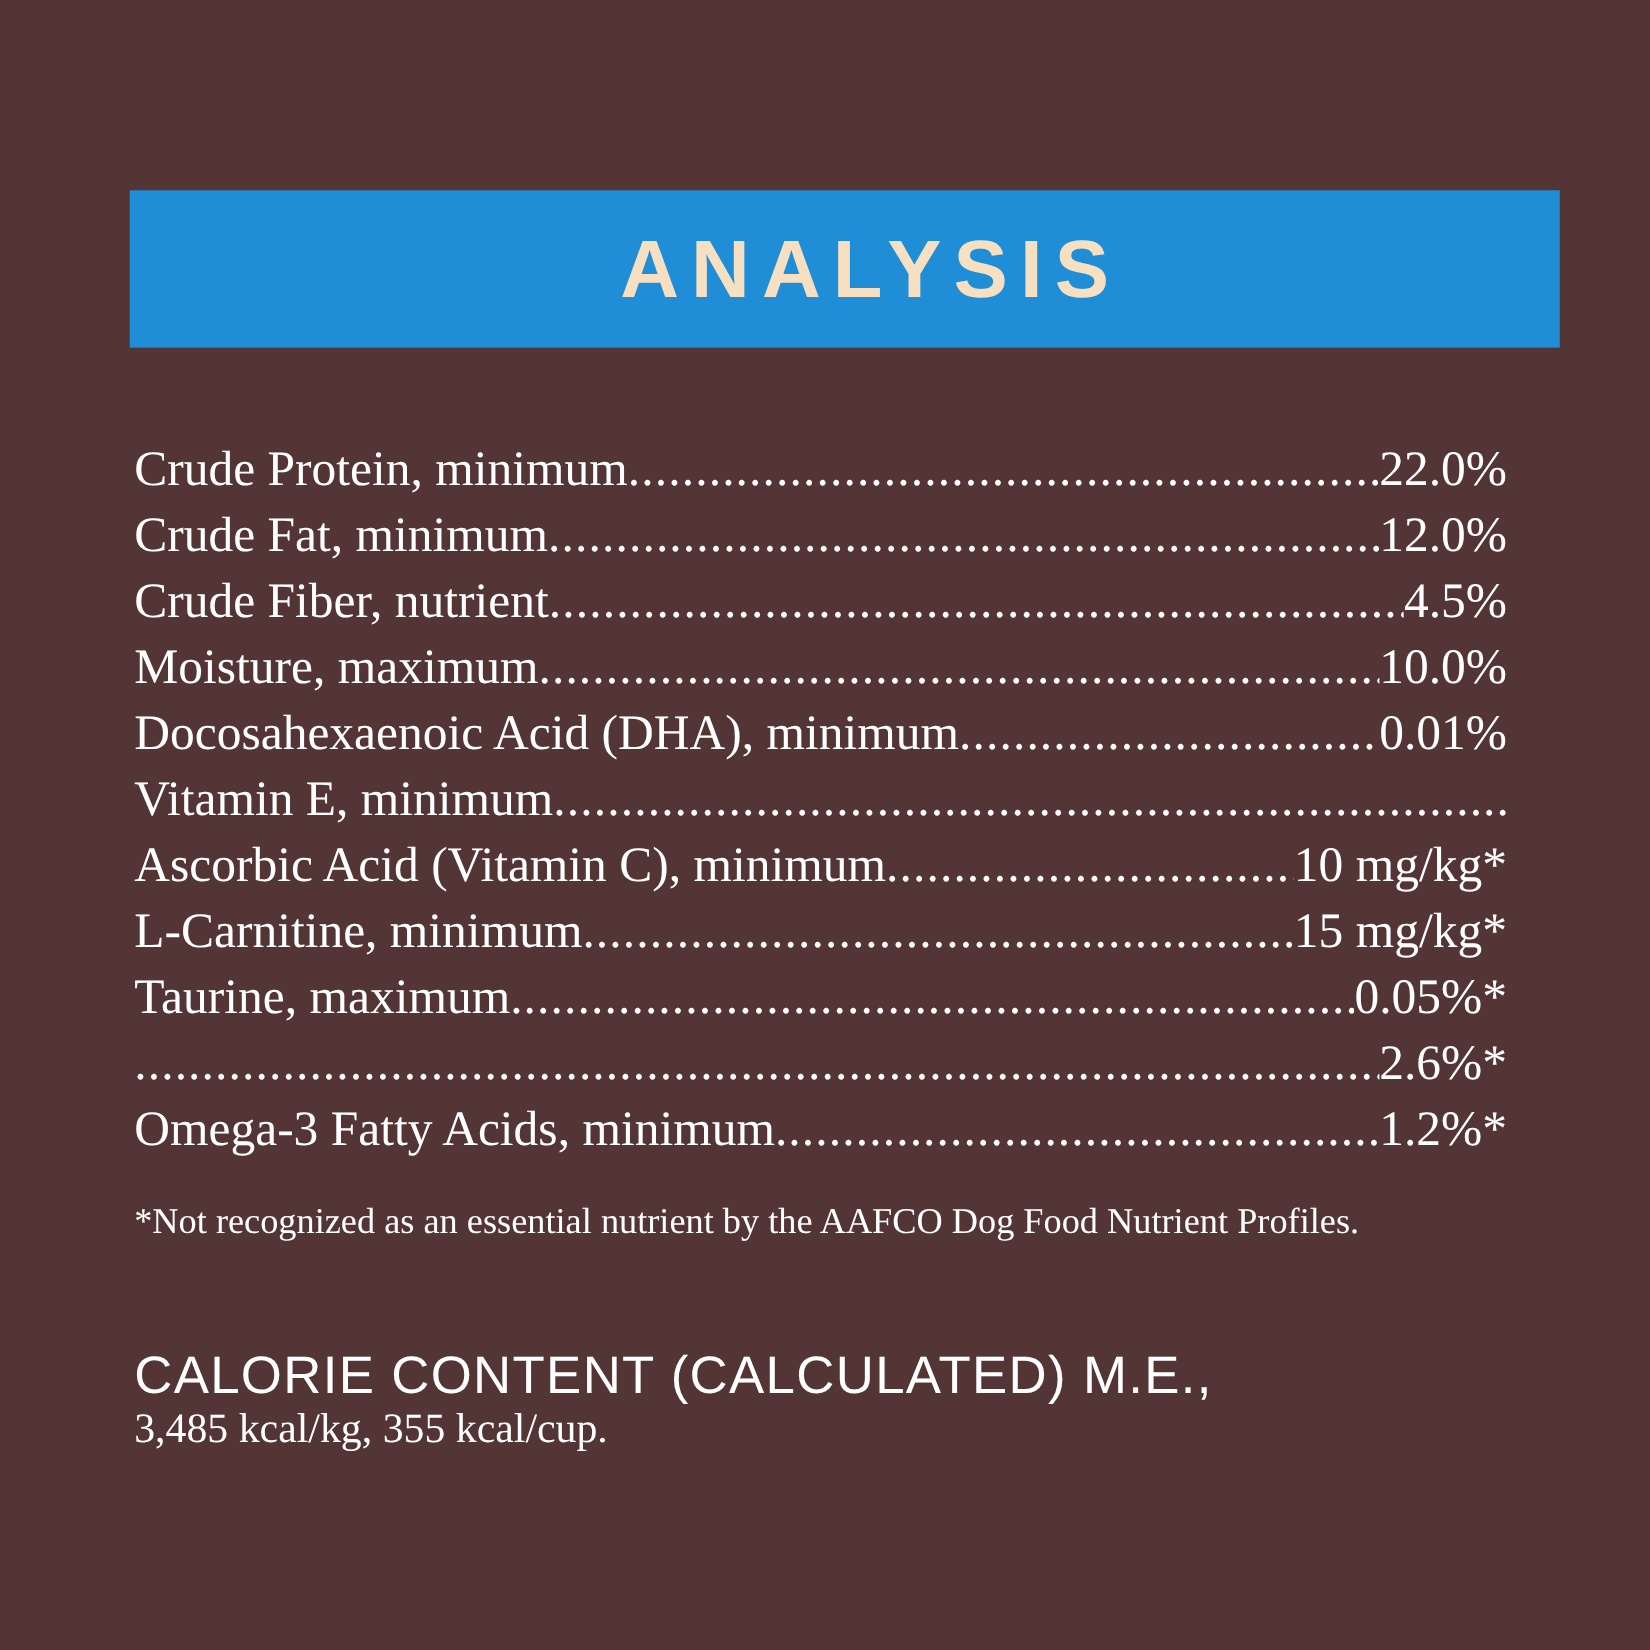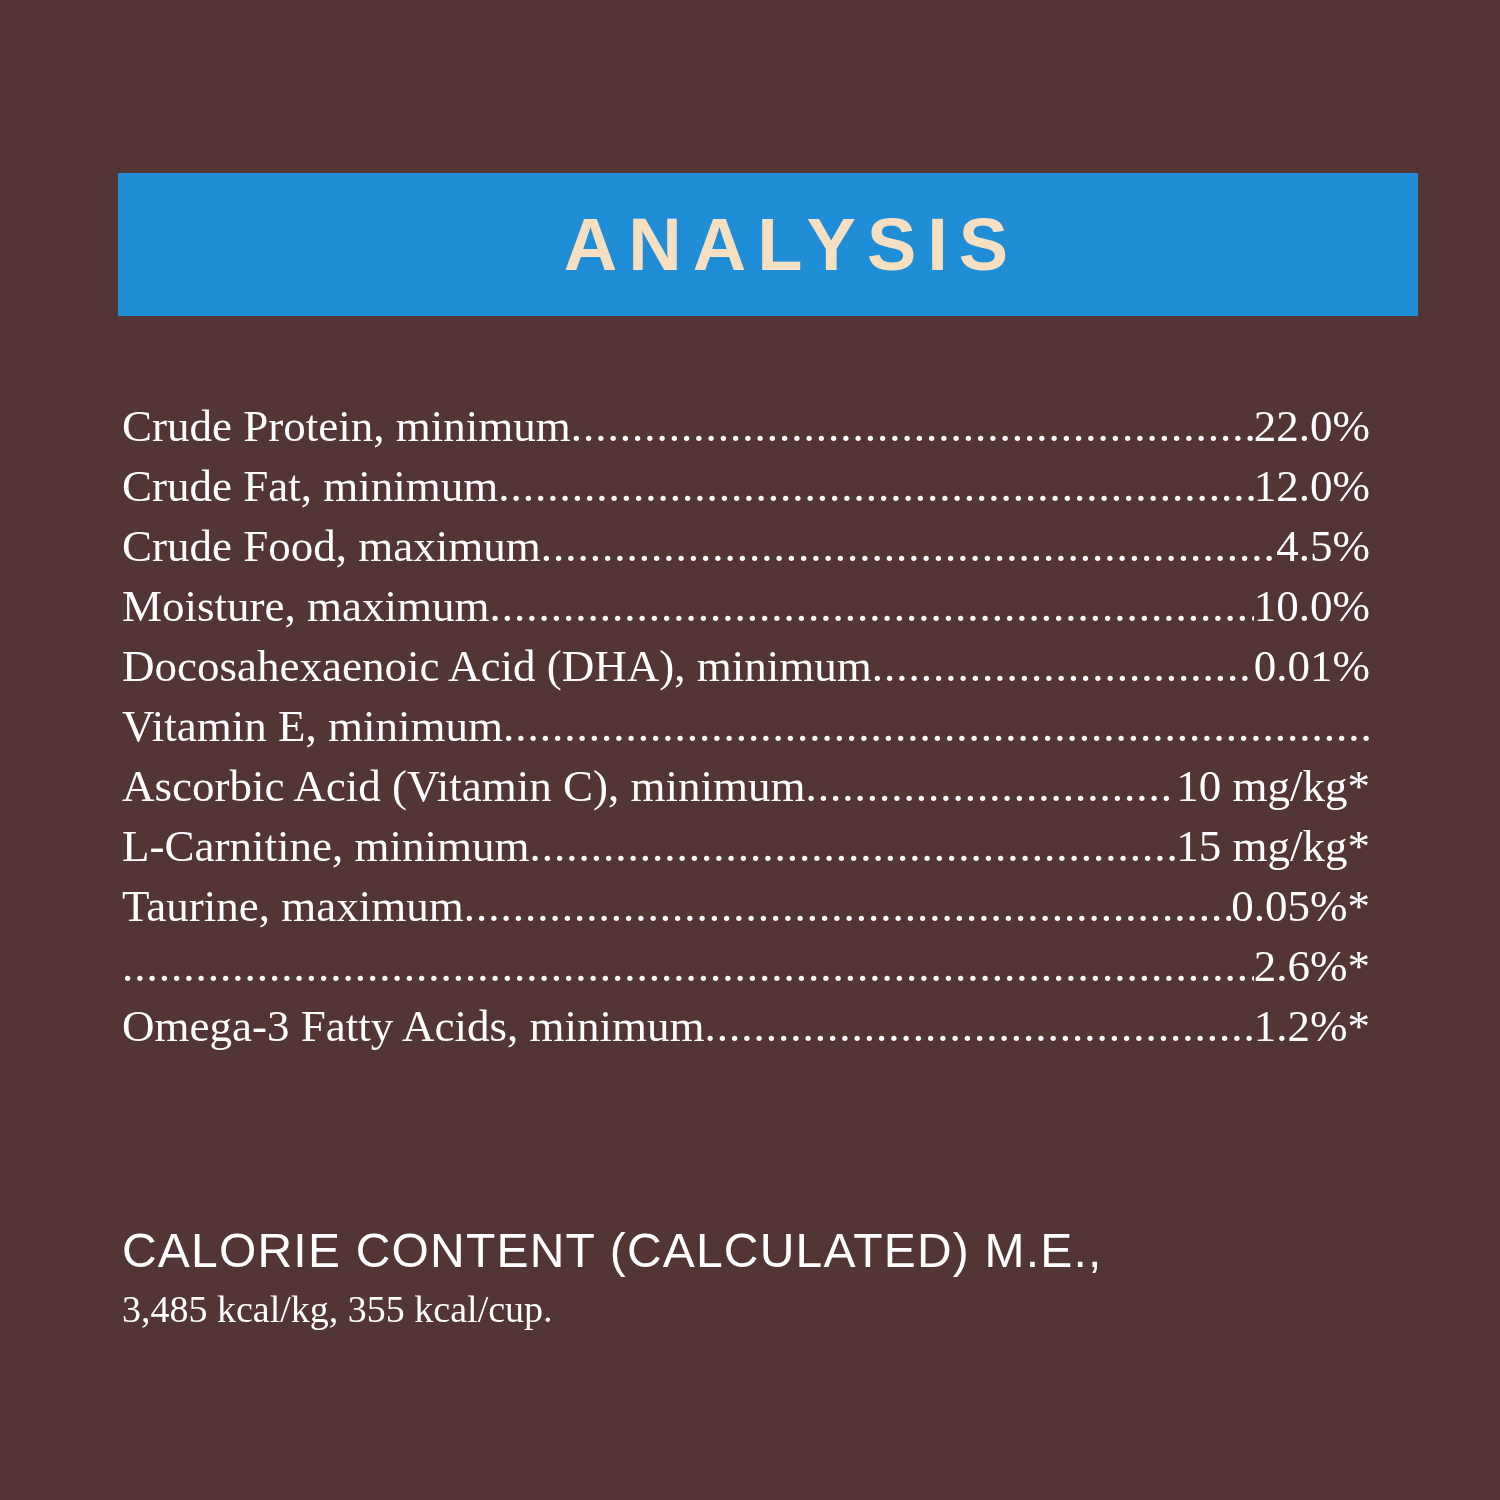--- a/index.html
+++ b/index.html
@@ -90,21 +90,21 @@
   }
   .calorie-title {
     font-family: "Liberation Sans", sans-serif;
     font-size: 48px;
     letter-spacing: 1.2px;
     line-height: 46px;
   }
   .calorie-value {
     font-size: 38px;
     line-height: 46px;
-    margin-top: 12px;
+    margin-top: 2px;
   }
 </style>
 </head>
 <body>
 
 <div class="page">
 
   <div class="header-band">
     <div class="header-title">ANALYSIS</div>
   </div>
@@ -114,21 +114,21 @@
         <span class="label">Crude Protein, minimum</span>
         <span class="dots">........................................................................................................................................................................................................</span>
         <span class="value">22.0%</span>
       </div>
       <div class="row">
         <span class="label">Crude Fat, minimum</span>
         <span class="dots">........................................................................................................................................................................................................</span>
         <span class="value">12.0%</span>
       </div>
       <div class="row">
-        <span class="label">Crude Food, maximum</span>
+        <span class="label">Crude Fiber, nutrient</span>
         <span class="dots">........................................................................................................................................................................................................</span>
         <span class="value">4.5%</span>
       </div>
       <div class="row">
         <span class="label">Moisture, maximum</span>
         <span class="dots">........................................................................................................................................................................................................</span>
         <span class="value">10.0%</span>
       </div>
       <div class="row">
         <span class="label">Docosahexaenoic Acid (DHA), minimum</span>
@@ -158,19 +158,20 @@
         <span class="dots">........................................................................................................................................................................................................</span>
         <span class="value">2.6%*</span>
       </div>
       <div class="row">
         <span class="label">Omega-3 Fatty Acids, minimum</span>
         <span class="dots">........................................................................................................................................................................................................</span>
         <span class="value">1.2%*</span>
       </div>
     </div>
 
+  <div class="footnote">*Not recognized as an essential nutrient by the AAFCO Dog  Food Nutrient Profiles.</div>
 
   <div class="calorie-block">
     <div class="calorie-title">CALORIE CONTENT (CALCULATED) M.E.,</div>
     <div class="calorie-value">3,485 kcal/kg, 355 kcal/cup.</div>
   </div>
 
 </div>
 
 </body></html>

